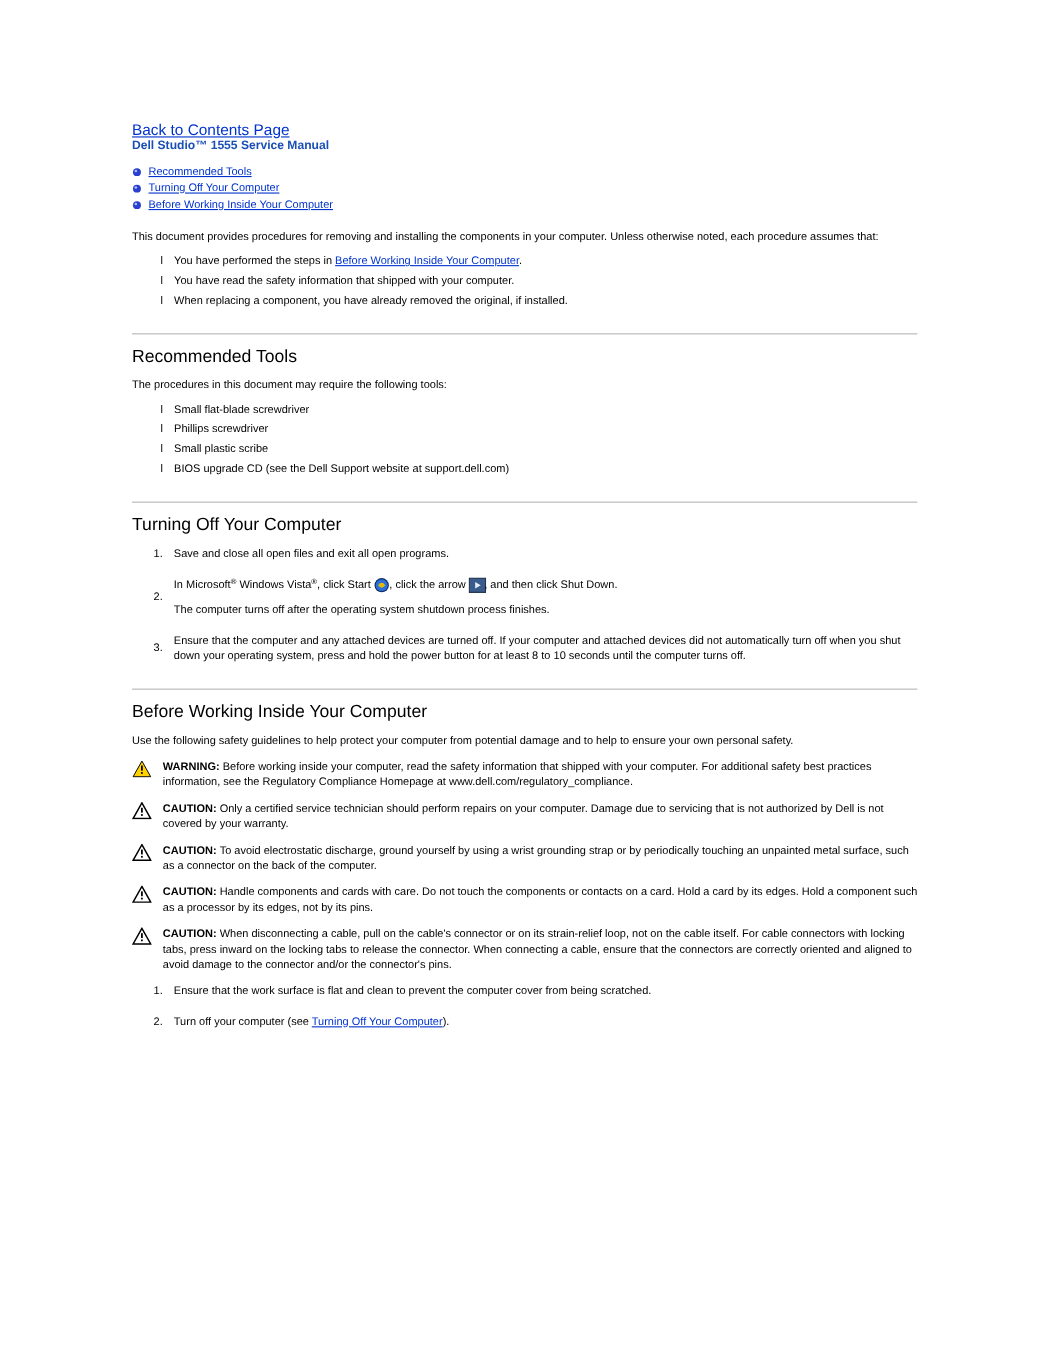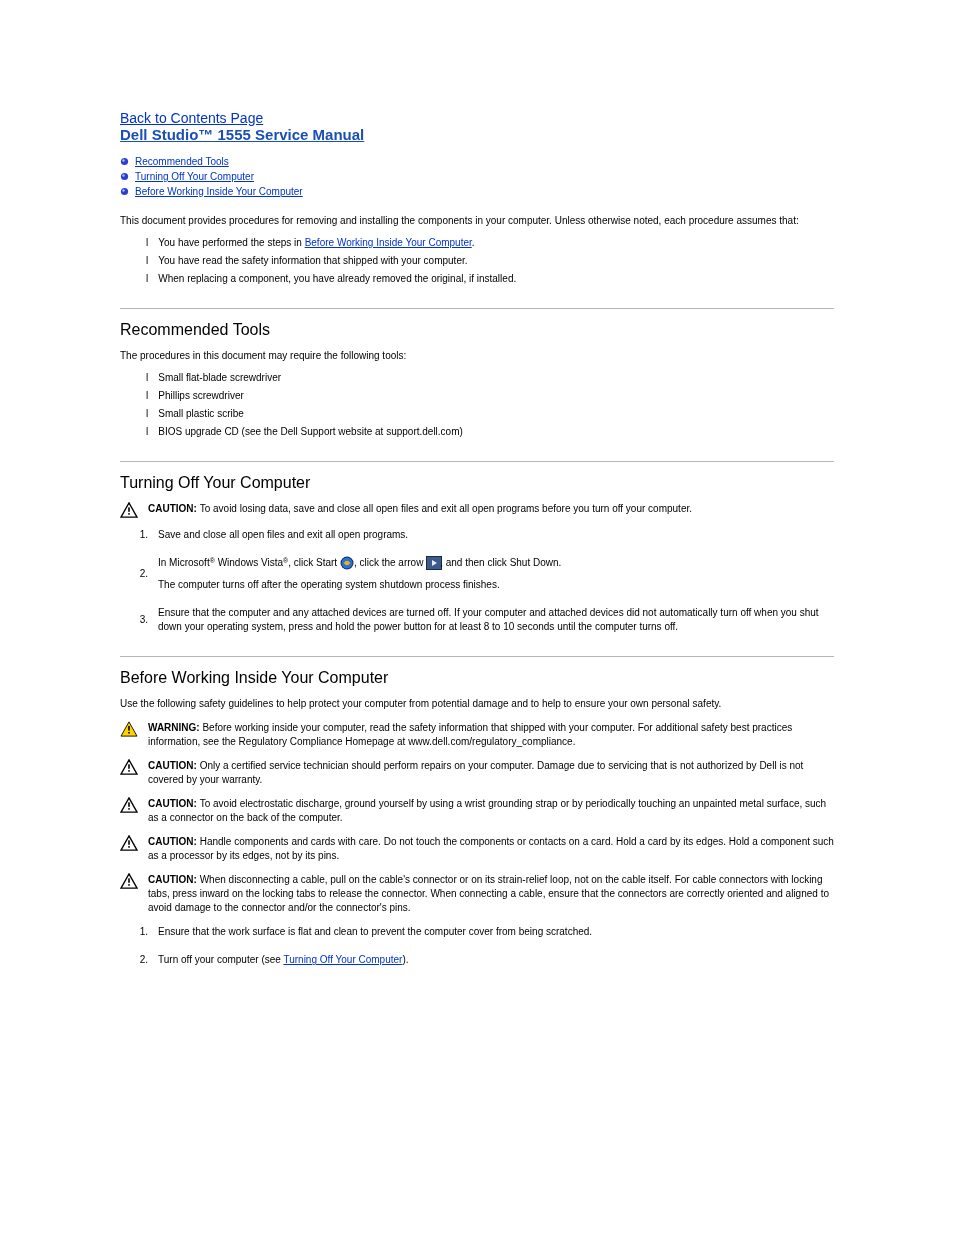--- a/index.html
+++ b/index.html
@@ -21,24 +21,23 @@
   }
   .page-title {
     font-size: 16px;
     font-weight: normal;
     margin: 24px 0 4px 0;
     color: #000;
   }
   .subtitle {
     color: #1a4fb5;
     font-weight: bold;
-    font-size: 15px;
+    font-size: 11px;
     margin-bottom: 12px;
     display: block;
-    text-decoration: underline;
   }
   .toc {
     margin: 6px 0 16px 0;
   }
   .toc-row {
     display: flex;
     align-items: center;
     gap: 6px;
     margin: 2px 0;
     line-height: 1.3;
@@ -201,30 +200,20 @@
     <div style="display:flex; gap:10px; margin:4px 0;">
         <span>l</span>
         <span>BIOS upgrade CD (see the Dell Support website at support.dell.com)</span>
       </div>
   </div>
 
   <hr class="sep">
 
   <h2 class="section-title">Turning Off Your Computer</h2>
 
-  <div class="notice">
-    <span class="icon">
-      <svg width="18" height="16" viewBox="0 0 20 18">
-          <polygon points="10,1 19,17 1,17" fill="none" stroke="#000" stroke-width="1.5"></polygon>
-          <rect x="9.1" y="6" width="1.8" height="5" fill="#000"></rect>
-          <rect x="9.1" y="12.5" width="1.8" height="1.8" fill="#000"></rect>
-        </svg>
-    </span>
-    <span class="text"><b>CAUTION: </b><span>To avoid losing data, save and close all open files and exit all open programs before you turn off your computer.</span></span>
-  </div>
 
   <div class="ol">
     <div class="li">
         <span class="licontent">Save and close all open files and exit all open programs.</span>
       </div>
     <div class="li">
       <span class="licontent">
         <span>In Microsoft</span><sup class="reg">®</sup><span> Windows Vista</span><sup class="reg">®</sup><span>, click Start</span>
         <span class="glyph-img"><svg width="14" height="14" viewBox="0 0 14 14">
               <circle cx="7" cy="7" r="6.5" fill="#0b2d63"></circle>

